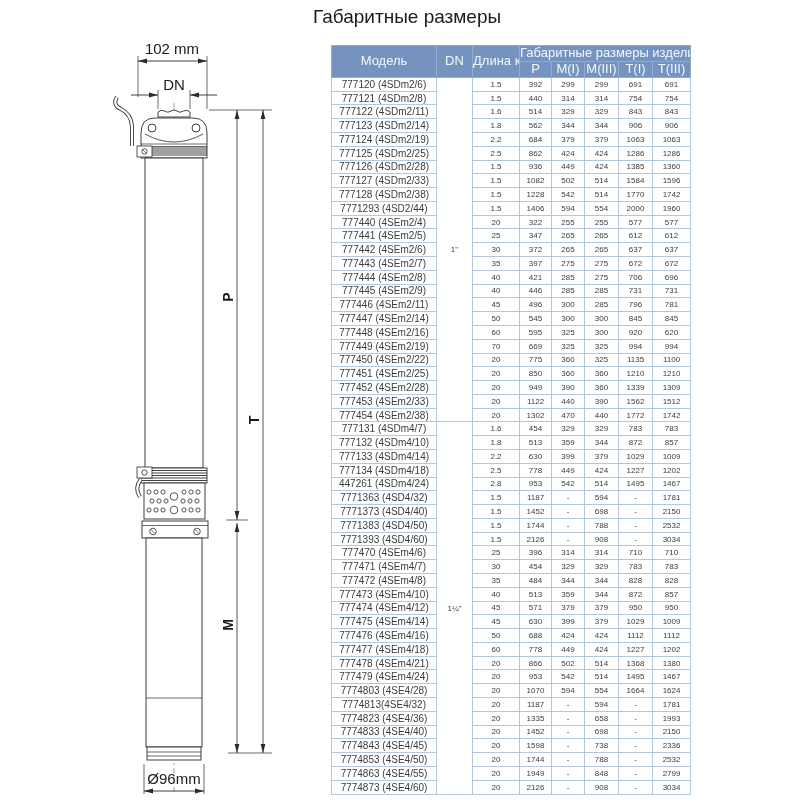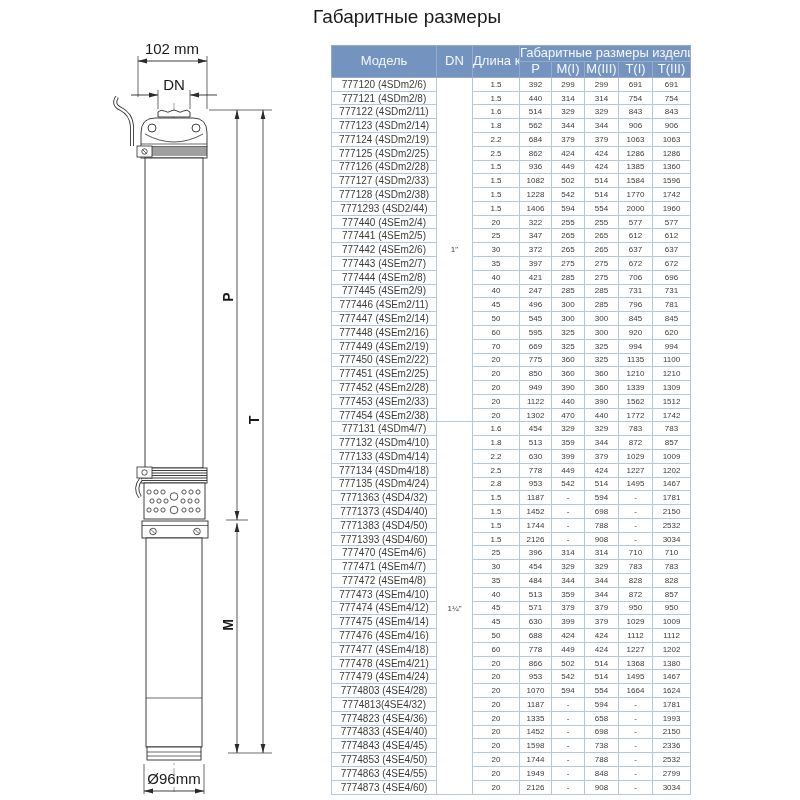--- a/index.html
+++ b/index.html
@@ -317,21 +317,21 @@
         <td>40</td>
         <td>421</td>
         <td>285</td>
         <td>275</td>
         <td>706</td>
         <td>696</td>
       </tr>
       <tr>
         <td class="model-cell">777445 (4SEm2/9)</td>
         <td>40</td>
-        <td>247</td>
+        <td>446</td>
         <td>285</td>
         <td>285</td>
         <td>731</td>
         <td>731</td>
       </tr>
       <tr>
         <td class="model-cell">777446 (4SEm2/11)</td>
         <td>45</td>
         <td>496</td>
         <td>300</td>
@@ -442,21 +442,21 @@
       <tr>
         <td class="model-cell">777134 (4SDm4/18)</td>
         <td>2.5</td>
         <td>778</td>
         <td>449</td>
         <td>424</td>
         <td>1227</td>
         <td>1202</td>
       </tr>
       <tr>
-        <td class="model-cell">777135 (4SDm4/24)</td>
+        <td class="model-cell">447261 (4SDm4/24)</td>
         <td>2.8</td>
         <td>953</td>
         <td>542</td>
         <td>514</td>
         <td>1495</td>
         <td>1467</td>
       </tr>
       <tr>
         <td class="model-cell">7771363 (4SD4/32)</td>
         <td>1.5</td>

